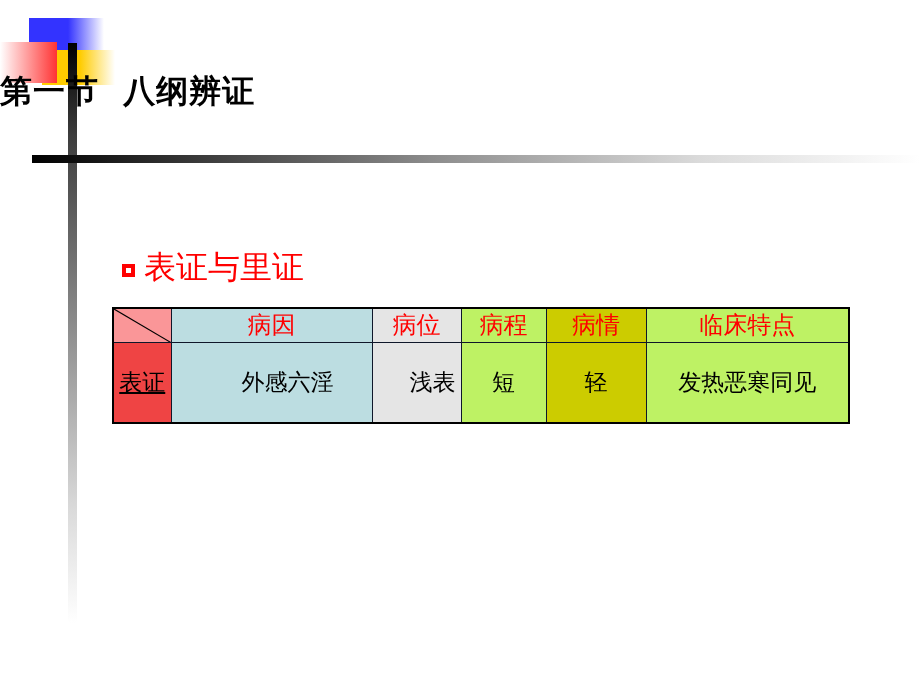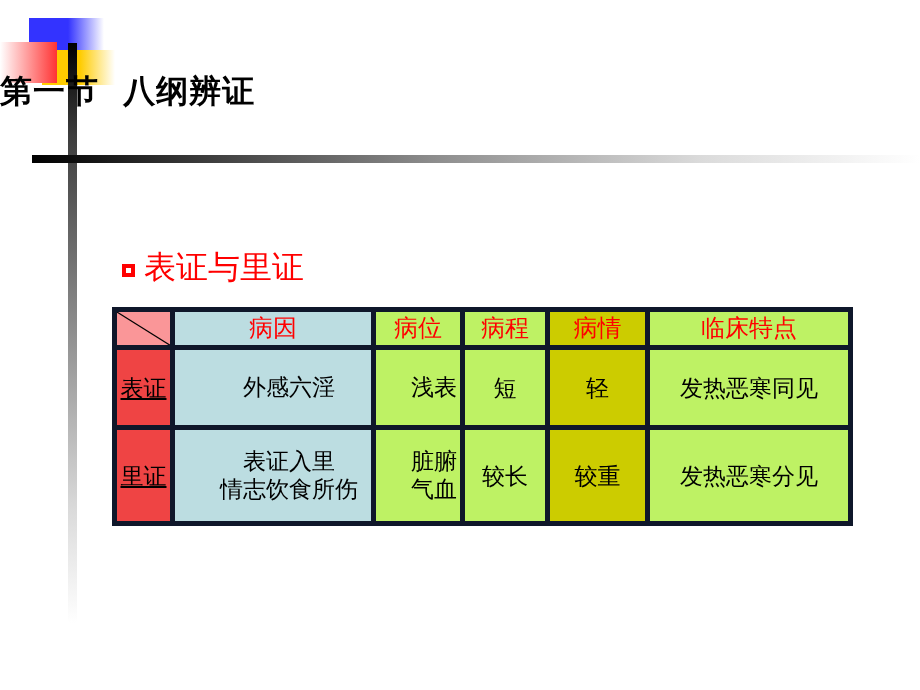--- a/index.html
+++ b/index.html
@@ -106,32 +106,32 @@
     top: 307px;
     width: 736px;
   }
   table.grid {
     border-collapse: collapse;
     table-layout: fixed;
     width: 736px;
     border: 2px solid #000000;
   }
   table.grid td {
-    border: 5px solid #0f172a;
+    border: 1px solid #0f172a;
     text-align: center;
     vertical-align: middle;
     font-size: 23px;
     line-height: 1.22;
     color: #000000;
     padding: 2px 1px;
   }
   td.c-corner  { background: #fa9698; position: relative; }
   td.c-rowhdr  { background: #ef4444; color: #000000; text-decoration: underline; }
   td.c-cause   { background: #bcdde1; }
-  td.c-site    { background: #bef264; }
+  td.c-site    { background: #e5e5e5; }
   td.c-course  { background: #bef264; }
   td.c-sev     { background: #cccc00; margin-left: 29px; }
   td.c-feat    { background: #bef264; }
 
   tr.hdr td { color: #ff0000; font-size: 24px; }
 
   .diag {
     position: absolute;
     left: 0; top: 0;
     width: 100%; height: 100%;
@@ -188,29 +188,15 @@
           <div class="cellline">外感六淫</div>
         </td>
         <td class="c-site">
           <div class="cellline">浅表</div>
         </td>
         <td class="c-course">短</td>
         <td class="c-sev">轻</td>
         <td class="c-feat">发热恶寒同见</td>
       </tr>
 
-      <tr style="height:96px">
-        <td class="c-rowhdr">里证</td>
-        <td class="c-cause">
-          <div class="cellline">表证入里</div>
-          <div class="cellline">情志饮食所伤</div>
-        </td>
-        <td class="c-site">
-          <div class="cellline">脏腑</div>
-          <div class="cellline">气血</div>
-        </td>
-        <td class="c-course">较长</td>
-        <td class="c-sev">较重</td>
-        <td class="c-feat">发热恶寒分见</td>
-      </tr>
     </tbody>
   </table>
 </div>
 
 </body></html>

